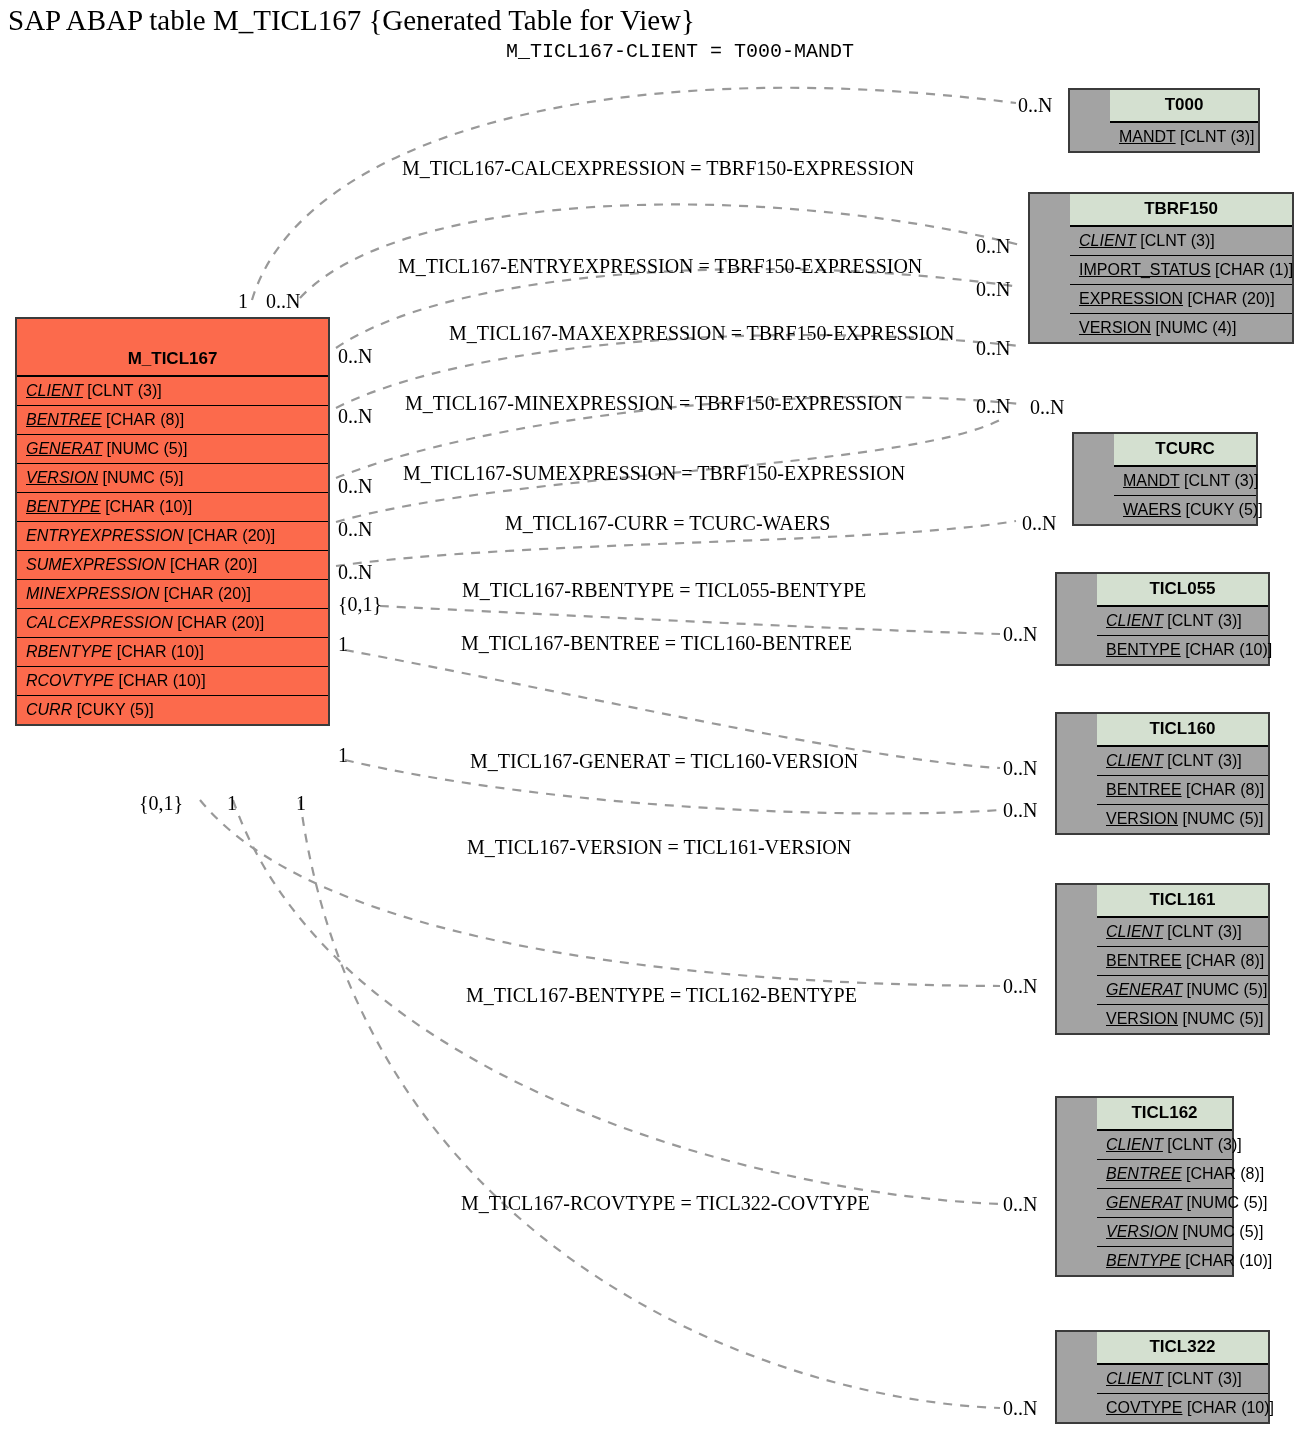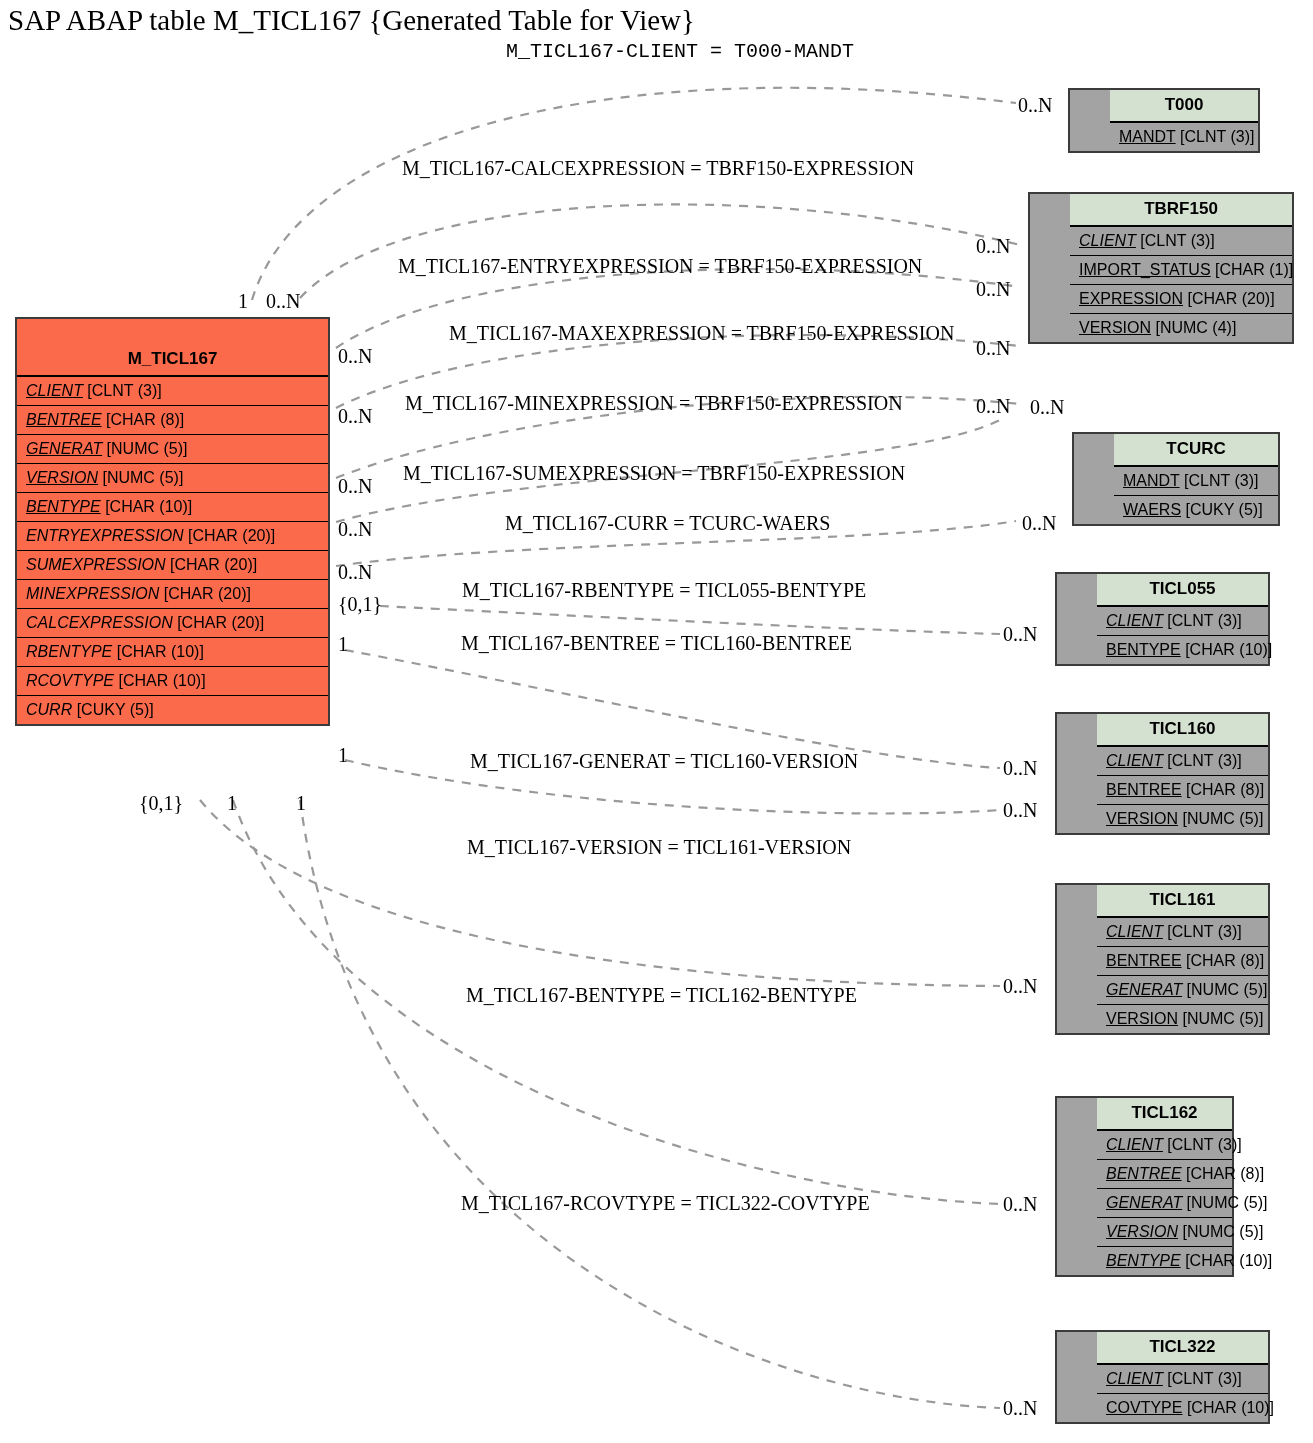--- a/index.html
+++ b/index.html
@@ -90,21 +90,21 @@
 <div class="entity ref" style="left:1028px;top:192px;width:266px;">
   <div class="ehead">TBRF150</div>
   <div class="rows">
       <div class="erow"><span class="fld key">CLIENT</span><span class="typ"> [CLNT (3)]</span></div>
       <div class="erow"><span class="fld nkey">IMPORT_STATUS</span><span class="typ"> [CHAR (1)]</span></div>
       <div class="erow"><span class="fld nkey">EXPRESSION</span><span class="typ"> [CHAR (20)]</span></div>
       <div class="erow"><span class="fld nkey">VERSION</span><span class="typ"> [NUMC (4)]</span></div>
     </div>
 </div>
 
-<div class="entity ref" style="left:1072px;top:432px;width:208px;">
+<div class="entity ref" style="left:1072px;top:432px;width:186px;">
   <div class="ehead">TCURC</div>
   <div class="rows">
       <div class="erow"><span class="fld nkey">MANDT</span><span class="typ"> [CLNT (3)]</span></div>
       <div class="erow"><span class="fld nkey">WAERS</span><span class="typ"> [CUKY (5)]</span></div>
     </div>
 </div>
 
 <div class="entity ref" style="left:1055px;top:572px;width:215px;">
   <div class="ehead">TICL055</div>
   <div class="rows">

